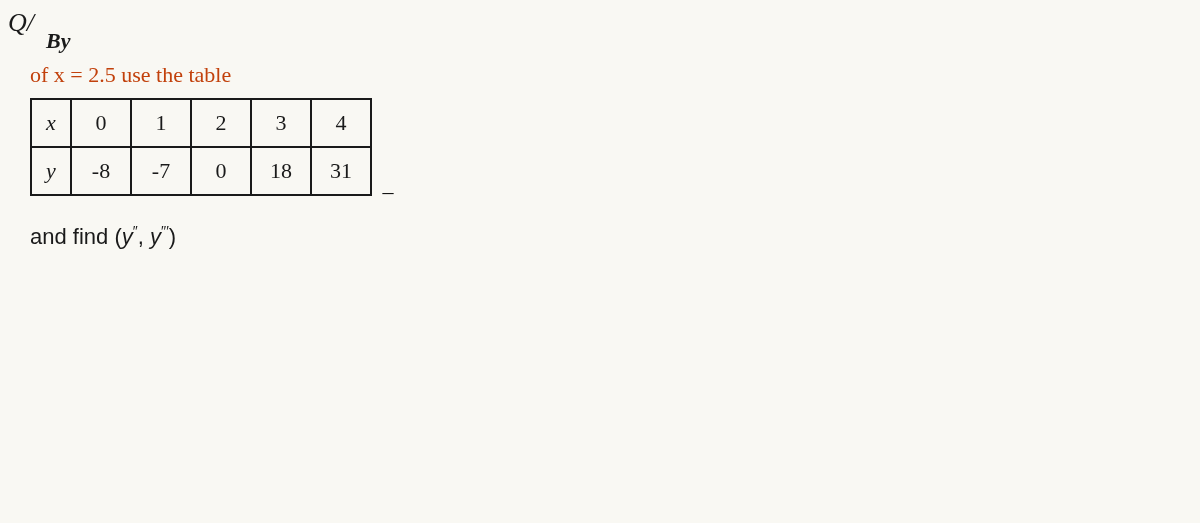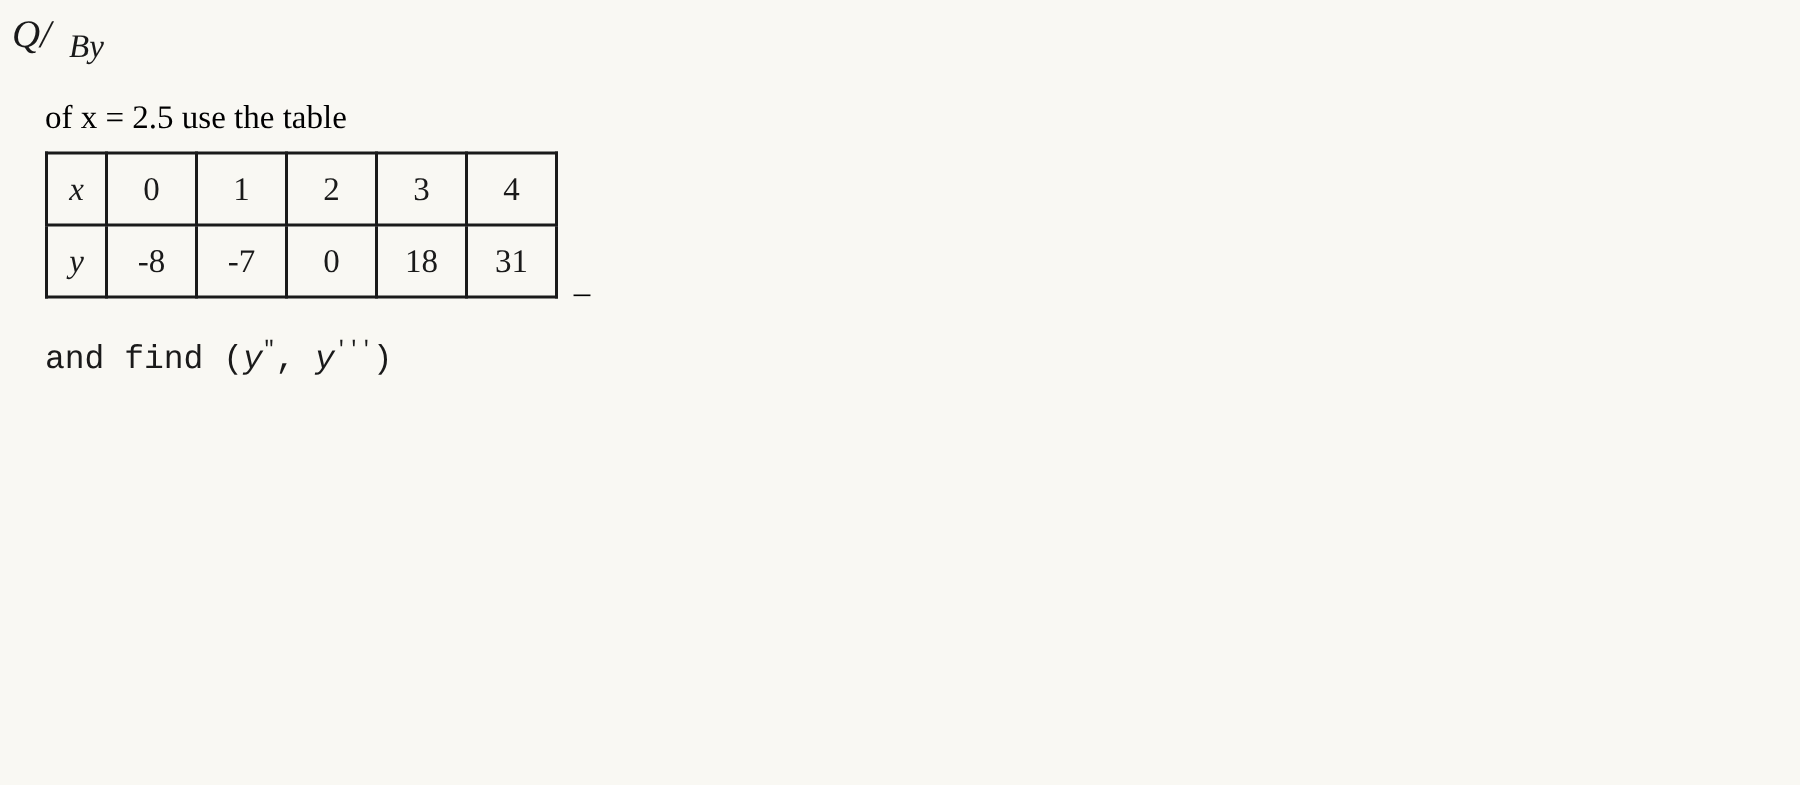--- a/index.html
+++ b/index.html
@@ -34,38 +34,40 @@
       font-size: 26px;
       font-family: 'Segoe Print', 'Comic Sans MS', cursive;
       color: #1a1a1a;
       font-style: italic;
     }
 
     .line1 {
       display: flex;
       align-items: baseline;
       gap: 0;
+      margin-top: 10px;
       margin-left: 26px;
       font-size: 22px;
+      font-weight: bold;
     }
 
     .line1 .by-part {
       font-family: 'Segoe Print', 'Comic Sans MS', cursive;
       font-size: 22px;
       color: #1a1a1a;
       font-style: italic;
       margin-right: 6px;
     }
 
     .line2 {
-      margin-top: 21px;
+      margin-top: 8px;
       margin-left: 10px;
       font-size: 22px;
       font-family: 'Segoe Print', 'Comic Sans MS', cursive;
-      color: #000000;
+      color: #c2410c;
     }
 
     .table-container {
       margin-top: 10px;
       margin-left: 10px;
       display: inline-block;
     }
 
     table {
       border-collapse: collapse;
@@ -85,21 +87,21 @@
 
     table td:first-child {
       width: 40px;
       font-style: italic;
     }
 
     .line3 {
       margin-top: 18px;
       margin-left: 10px;
       font-size: 22px;
-      font-family: Liberation Mono, monospace;
+      font-family: Liberation Sans, sans-serif;
       color: #1a1a1a;
     }
 
     sup {
       font-size: 14px;
       vertical-align: super;
     }
 
     .dash-after-table {
       display: inline-block;

